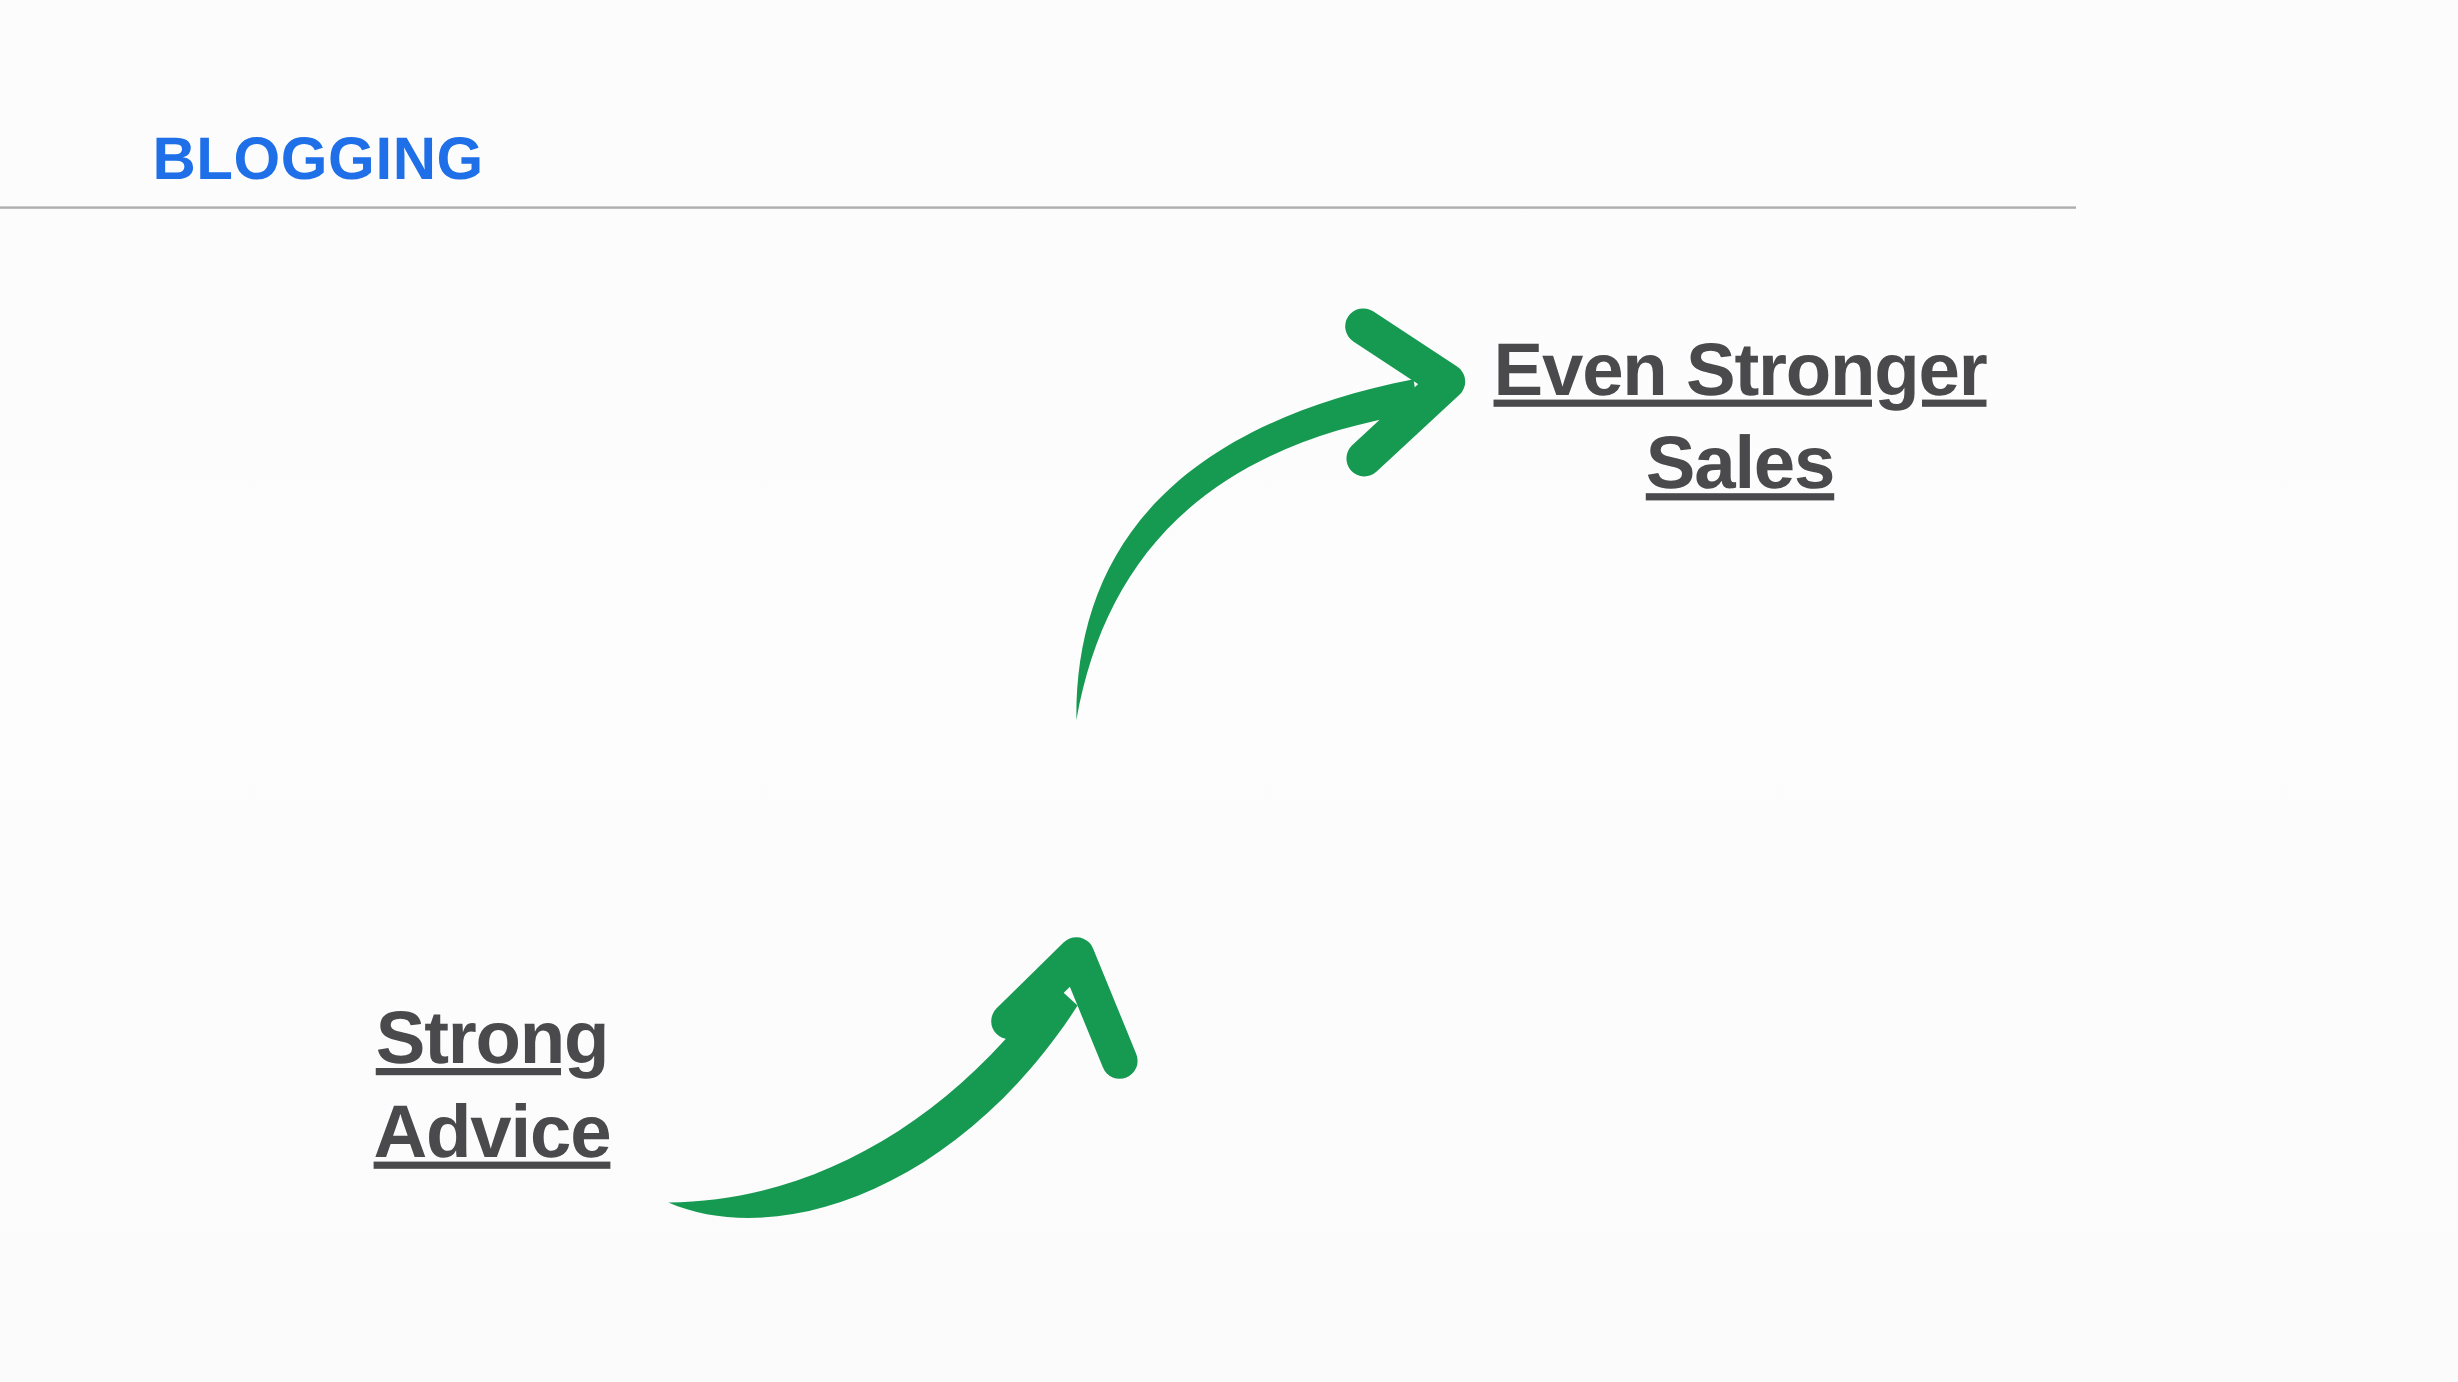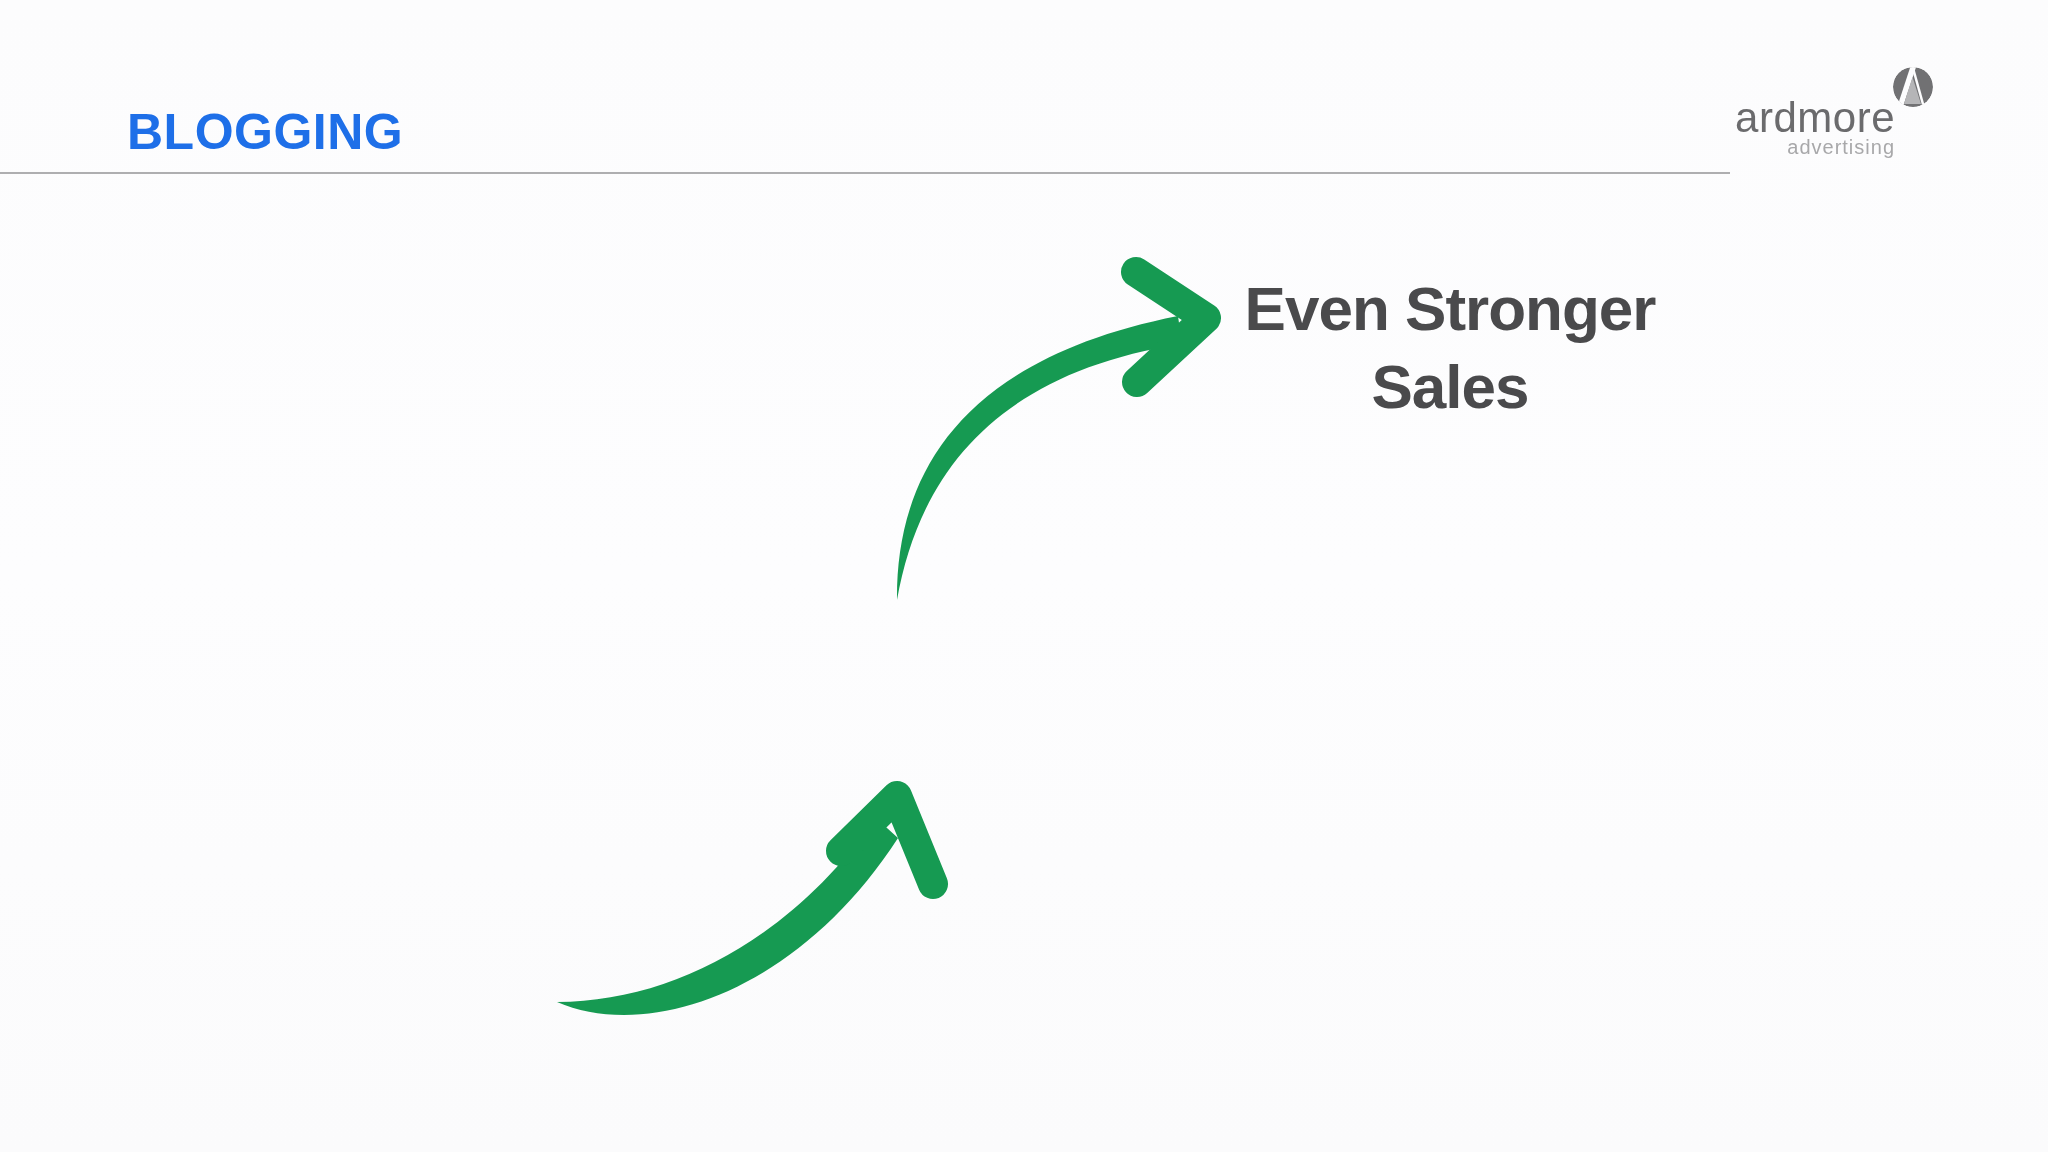--- a/index.html
+++ b/index.html
@@ -58,72 +58,58 @@
   .logo-icon{position:absolute;left:202px;top:6px;width:42px;height:42px;}
   .step-label{
     position:absolute;
     font-size:62px;
     font-weight:700;
     line-height:78px;
     letter-spacing:-1px;
     color:var(--text_dark);
     text-align:center;
     white-space:pre-line;
+    text-decoration:underline;
   }
   .step-strong-advice{left:210px;top:827px;width:400px;}
   .step-stronger-trust{left:697px;top:603px;width:400px;}
   .step-even-stronger-sales{left:1150px;top:270px;width:600px;}
   .flow-svg{position:absolute;left:0;top:0;width:2048px;height:1152px;pointer-events:none;}
   .arrow-body{fill:var(--arrow_green);}
   .arrow-head{fill:none;stroke:var(--arrow_green);stroke-width:30;stroke-linecap:round;stroke-linejoin:round;}
 </style>
 </head>
 <body>
 
 <div class="slide">
 
   <div class="page-title">BLOGGING</div>
 
   <div class="header-rule"></div>
 
-  <div class="logo">
-    <svg class="logo-icon" viewBox="0 0 42 42">
-      <defs>
-        <clipPath id="logoClip">
-            <circle cx="21" cy="21" r="20"></circle>
-          </clipPath>
-      </defs>
-      <g clip-path="url(#logoClip)">
-        <circle cx="21" cy="21" r="20" fill="#717173"></circle>
-        <line x1="8" y1="41" x2="22.5" y2="-3" stroke="#fdfdfe" stroke-width="5.5"></line>
-        <line x1="21.5" y1="4" x2="31.5" y2="40" stroke="#fdfdfe" stroke-width="2.5"></line>
-        <polygon points="20.5,11 29,38 12,38" fill="#b5b5b7"></polygon>
-      </g>
-    </svg>
-    <div class="logo-name">ardmore</div>
-    <div class="logo-tagline">advertising</div>
-  </div>
 
   <svg class="flow-svg" viewBox="0 0 2048 1152">
 
     <g>
       <path class="arrow-body" d="M 557 1002
                C 650 1042 800 990 898 838
                L 876 818
                C 794 935 675 1002 557 1002 Z"></path>
       <path class="arrow-head" d="M 841 851 L 897 796 L 933 884"></path>
     </g>
 
     <g>
       <path class="arrow-body" d="M 897 600
                C 896 480 955 360 1178 316
                L 1182 344
                C 1000 372 920 470 897 600 Z"></path>
       <path class="arrow-head" d="M 1136 272 L 1206 318 L 1137 382"></path>
     </g>
   </svg>
 
+  <div class="step-label step-strong-advice">Strong
+Advice</div>
 
 
   <div class="step-label step-even-stronger-sales">Even Stronger
 Sales</div>
 
 </div>
 
 </body></html>

